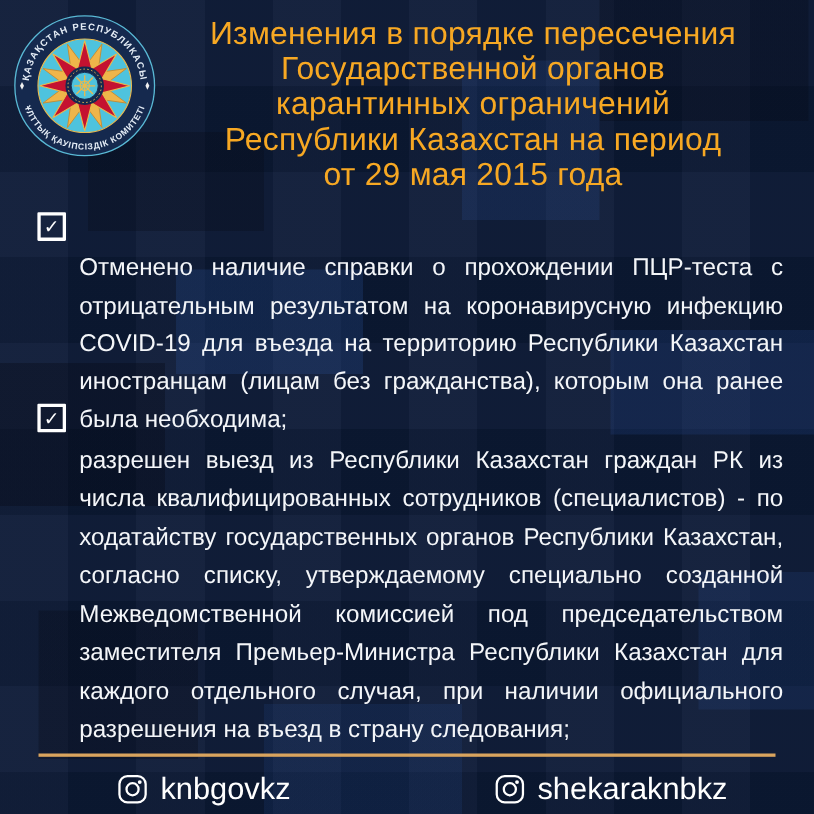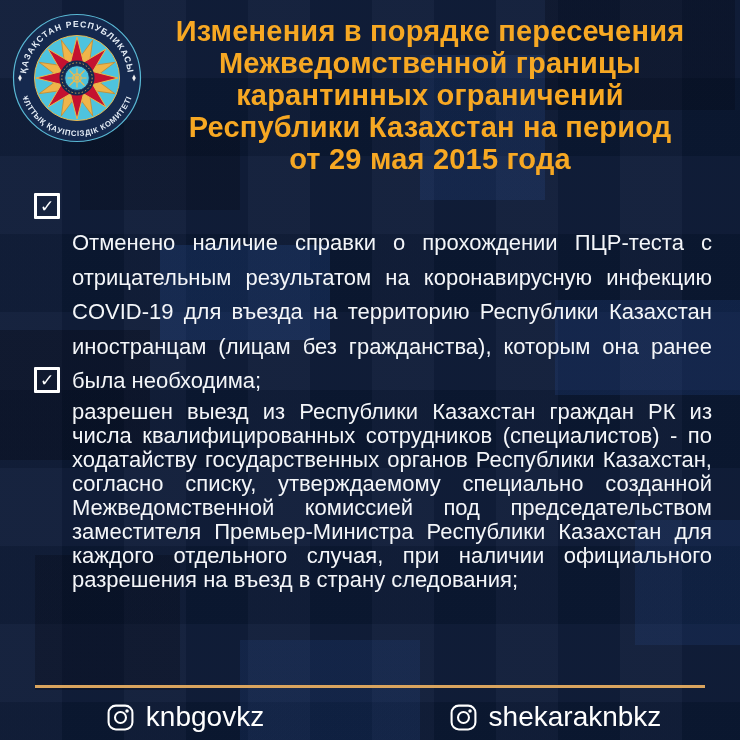--- a/index.html
+++ b/index.html
@@ -23,40 +23,40 @@
     background-size:170px 95px,185px 95px,150px 130px,125px 145px,145px 135px,180px 100px,190px 110px,115px 125px,160px 90px,auto,auto;
     background-position:160px 245px,555px 300px,0px 330px,420px 55px,35px 555px,240px 640px,545px 0px,635px 520px,80px 120px,0 0,0 0;
   }
 
   
   .header{position:absolute;left:0;top:0;right:0;height:182px;}
   .emblem{position:absolute;left:12px;top:13px;width:130px;height:130px;}
   .title{
     position:absolute;left:130px;right:10px;top:15px;
     text-align:center;color:var(--title,#F7A823);
-    font-weight:bold;font-size:29px;line-height:32px;
+    font-weight:normal;font-size:29px;line-height:32px;
     letter-spacing:0.2px;
   }
 
   
   .bullet{position:absolute;left:34px;right:28px;display:flex;align-items:flex-start;}
   .bullet-1{top:190px;}
   .bullet-2{top:364px;}
   .checkbox{
     flex:0 0 auto;width:20px;height:20px;margin-top:3px;
     border:3px solid #fff;border-radius:1px;
     display:flex;align-items:center;justify-content:center;
     color:#fff;font-size:17px;font-weight:bold;line-height:1;
   }
   .bullet-text{
     flex:1;margin-left:12px;color:var(--text,#F4F6F9);
     font-size:22px;text-align:justify;text-align-last:left;margin-top:36px;
   }
   .bullet-1 .bullet-text{line-height:34.5px;}
-  .bullet-2 .bullet-text{line-height:24px;}
+  .bullet-2 .bullet-text{line-height:35px;}
 
   
   .divider{position:absolute;left:35px;right:35px;top:685px;height:3px;background:var(--divider,#D9A45E);}
   .accounts{position:absolute;left:0;right:0;top:694px;height:46px;display:flex;}
   .account{flex:1;display:flex;align-items:center;justify-content:center;gap:11px;color:#fff;font-size:28px;}
   .ig-icon{display:block;}
 </style>
 </head>
 <body>
 
@@ -92,21 +92,21 @@
       <circle cx="65" cy="65" r="15.2" fill="none" stroke="#E9B94E" stroke-width="0.9" stroke-dasharray="1.4 2.1"></circle>
       <circle cx="65" cy="65" r="12.3" fill="#4EC3DE" stroke="#15294E" stroke-width="0.8"></circle>
       <g stroke="#E9B94E" stroke-width="1.2" fill="none">
         <path d="M57.5 72.5 L72.5 57.5 M57.5 57.5 L72.5 72.5 M65 55.5 V74.5 M55.5 65 H74.5"></path>
         <circle cx="65" cy="65" r="4.2"></circle>
       </g>
     </svg>
 
     <div class="title">
       <div>Изменения в порядке пересечения</div>
-      <div>Межведомственной границы</div>
+      <div>Государственной органов</div>
       <div>карантинных ограничений</div>
       <div>Республики Казахстан на период</div>
       <div>от 29 мая 2015 года</div>
     </div>
   </div>
 
   <div class="bullet bullet-1">
     <div class="checkbox">
       <span>✓</span>
     </div>

